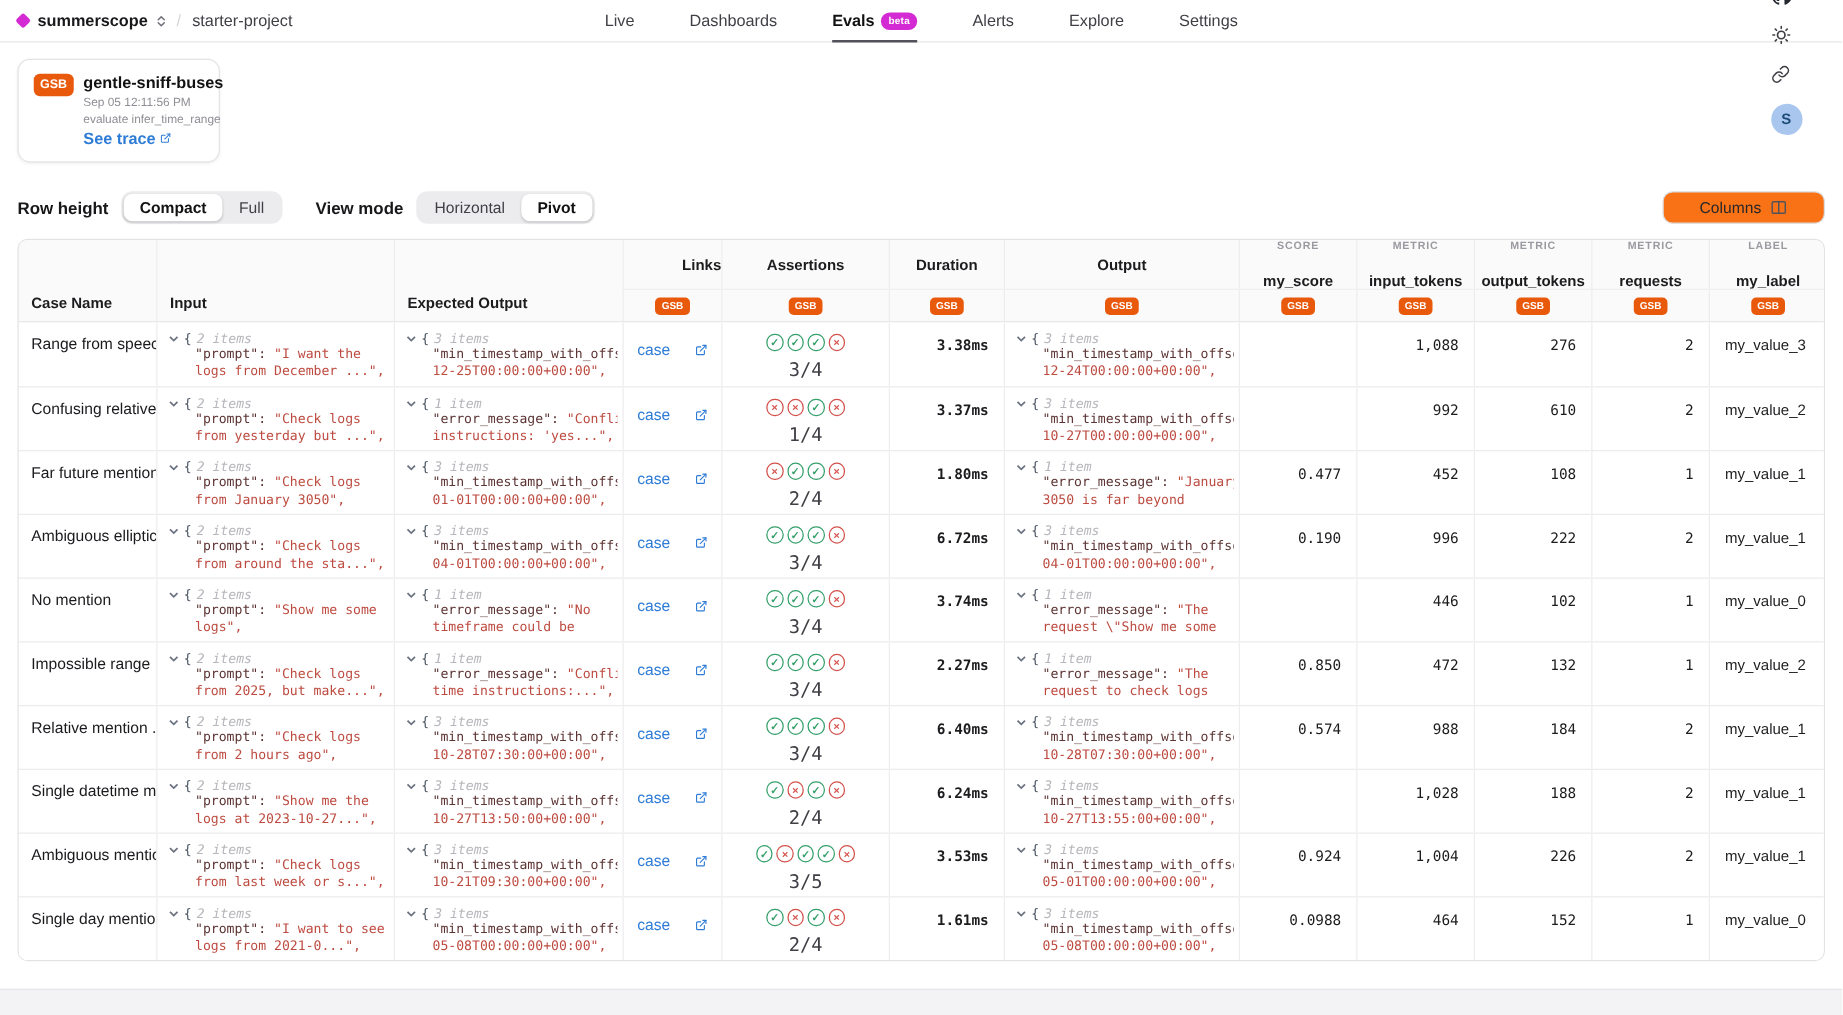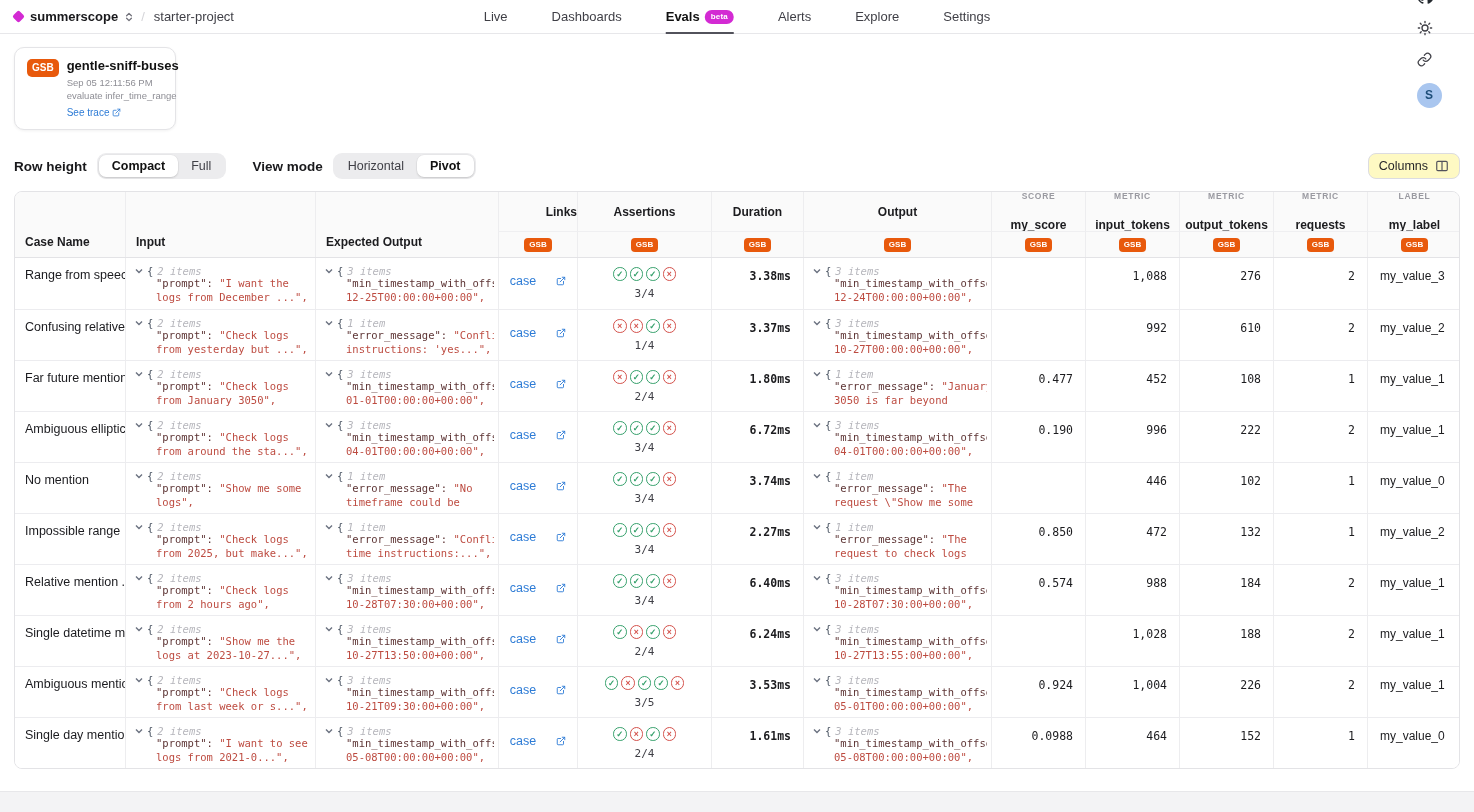--- a/index.html
+++ b/index.html
@@ -29,34 +29,34 @@
   
   h1 { font-size:19px; font-weight:700; color:#09090b; margin:20px 0 0 14px; }
   .exp-card { display:flex; align-items:flex-start; gap:8px; width:162px; margin:13px 0 0 14px;
     border:1px solid #e4e4e7; border-radius:10px; padding:10px 12px 9px;
     box-shadow:0 1px 3px rgba(0,0,0,.06); background:#fff; cursor:pointer; }
   .gsb-badge { background:var(--badge,#e8590c); color:#fff; font-weight:700; border-radius:4px;
     display:inline-block; line-height:1; }
   .card-badge { font-size:10px; padding:4px 5px; border-radius:5px; margin-top:1px; }
   .card-name { font-size:13px; font-weight:700; color:#111; margin-bottom:3px; white-space:nowrap; }
   .card-meta { font-size:9.5px; color:#8e8e95; line-height:13px; }
-  .trace-link { display:inline-flex; align-items:center; gap:3px; font-size:10px; font-weight:400;
+  .trace-link { display:inline-flex; align-items:center; gap:3px; font-size:13px; font-weight:700;
     color:var(--link,#2e7cd6); text-decoration:none; margin-top:1px; cursor:pointer; }
 
   
   .controls { display:flex; align-items:center; gap:26px; margin:23px 14px 0; }
   .ctl-group { display:flex; align-items:center; gap:10px; }
   .ctl-label { font-size:13.5px; font-weight:700; color:#18181b; }
   .seg { background:#ececee; border-radius:9px; padding:2px; display:flex; }
   .seg-btn { border:none; background:transparent; font-family:inherit; font-size:12.5px; color:#3f3f46;
     padding:4px 13px; border-radius:7px; cursor:pointer; }
   .seg-btn.active { background:#fff; color:#111; font-weight:700;
     box-shadow:0 1px 2px rgba(0,0,0,.14), 0 0 0 .5px rgba(0,0,0,.04); }
-  .columns-btn { margin-left:auto; display:flex; align-items:center; gap:7px; background:#fef9c3;
-    border:1px solid #dcdce0; border-radius:8px; padding:5px 10px; font-family:inherit;
+  .columns-btn { margin-left:auto; display:flex; align-items:center; gap:7px; background:#f97316;
+    border:1px solid #dcdce0; border-radius:8px; padding:5px 29px; font-family:inherit;
     font-size:12.5px; color:#27272a; cursor:pointer; }
 
   
   .table { width:1446px; margin:12px 14px 0; border:1px solid #e3e3e6; border-radius:8px;
     overflow:hidden; background:#fff; }
   .thead, .trow { display:grid;
     grid-template-columns:110px 190px 183px 79px 134px 92px 188px 94px 94px 94px 94px 94px; }
   .thead { grid-template-rows:39px 26px; background:#fafafa; border-bottom:1px solid #e3e3e6; }
   .th { overflow:hidden; }
   .th + .th.bl, .td.bl { border-left:1px solid #ededef; }
@@ -83,21 +83,21 @@
   .jval { color:#bd4b40; }
   .cell-link { text-align:center; padding-top:13px; }
   .case-link { display:inline-flex; align-items:center; gap:20px; font-size:12.5px;
     color:var(--link,#2e7cd6); text-decoration:none; cursor:pointer; }
   .cell-assert { display:flex; flex-direction:column; align-items:center; gap:6px; padding-top:9px; }
   .aicons { display:flex; gap:3px; }
   .aicon { width:13.5px; height:13.5px; border-radius:50%; border:1.3px solid; display:flex;
     align-items:center; justify-content:center; font-size:8.5px; font-weight:700; line-height:1; }
   .aicon.pass { border-color:var(--pass,#35a06b); color:var(--pass,#35a06b); }
   .aicon.fail { border-color:var(--fail,#d4514b); color:var(--fail,#d4514b); }
-  .ascore { font-family:"DejaVu Sans Mono", monospace; font-size:11px; color:#3f3f46; }
+  .ascore { font-family:"DejaVu Sans Mono", monospace; font-size:15px; color:#3f3f46; }
   .cell-num { font-family:"DejaVu Sans Mono", monospace; font-size:11.5px; color:#1c1c1f;
     text-align:right; padding:11px 12px 0 0; }
   .cell-duration { font-weight:700; }
   .cell-label { font-size:12px; color:#1c1c1f; padding:11px 0 0 12px; white-space:nowrap; }
 
   .footer-strip { position:absolute; left:0; right:0; bottom:0; height:21px; background:#f3f3f5;
     border-top:1px solid #e7e7ea; }
 </style>
 </head>
 <body>

